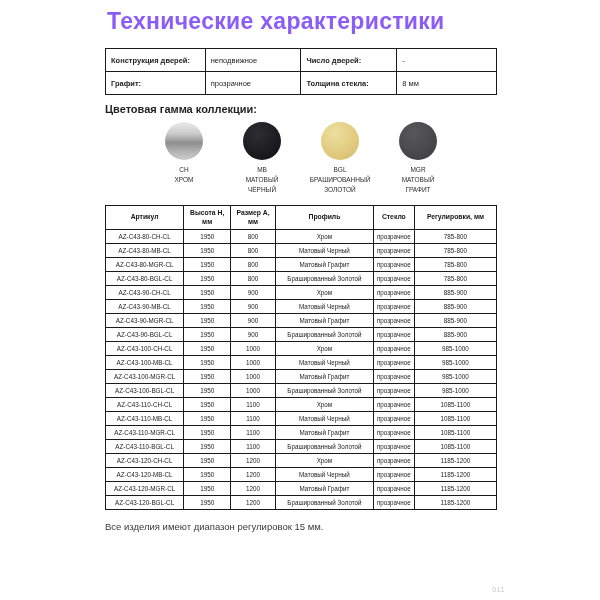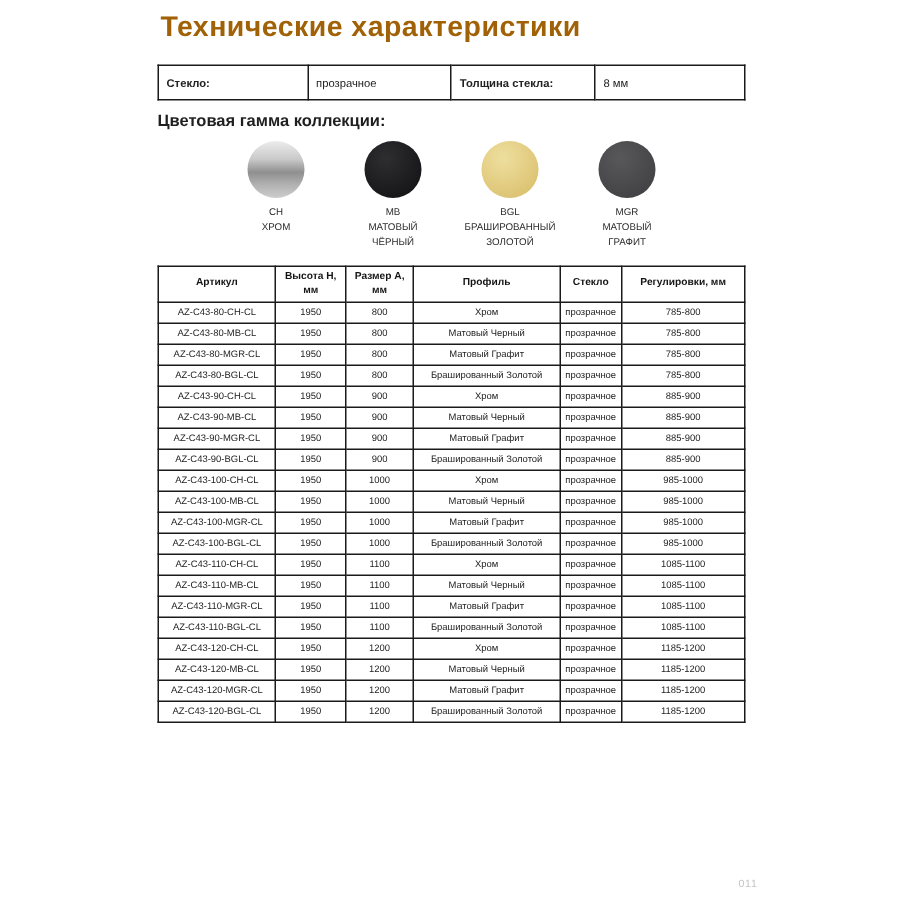--- a/index.html
+++ b/index.html
@@ -3,21 +3,21 @@
 <meta charset="utf-8">
 <style>
   html,body { margin:0; padding:0; }
   body {
     width:600px; height:600px; background:#ffffff; position:relative;
     font-family:"Liberation Sans", sans-serif; color:#222222; overflow:hidden;
   }
   .content { position:absolute; left:105px; top:6px; width:392px; }
 
   .page-title {
-    font-size:19px; font-weight:700; color:#a16207; letter-spacing:0.3px;
+    font-size:23px; font-weight:700; color:#8b5cf6; letter-spacing:0.3px;
     margin:2px 0 13px 2px;
   }
 
   table.spec { width:100%; border-collapse:collapse; table-layout:fixed; }
   table.spec td {
     border:1px solid #1a1a1a; height:22px; font-size:7.5px; color:#222;
     padding:0 3px 0 5px; vertical-align:middle; white-space:nowrap; overflow:hidden;
   }
   td.spec-label { font-weight:bold; color:#141414; }
 
@@ -56,21 +56,27 @@
 
   <table class="spec">
     <colgroup>
         <col style="width:25.5%">
         <col style="width:24.5%">
         <col style="width:24.5%">
         <col style="width:25.5%">
       </colgroup>
     <tbody>
       <tr>
-        <td class="spec-label">Стекло:</td>
+        <td class="spec-label">Конструкция дверей:</td>
+        <td>неподвижное</td>
+        <td class="spec-label">Число дверей:</td>
+        <td>-</td>
+      </tr>
+      <tr>
+        <td class="spec-label">Графит:</td>
         <td>прозрачное</td>
         <td class="spec-label">Толщина стекла:</td>
         <td>8 мм</td>
       </tr>
     </tbody>
   </table>
 
   <div class="palette-heading">Цветовая гамма коллекции:</div>
 
   <div class="swatches" id="swatches">
@@ -275,15 +281,16 @@
           <td>AZ-C43-120-BGL-CL</td>
           <td>1950</td>
           <td>1200</td>
           <td>Брашированный Золотой</td>
           <td>прозрачное</td>
           <td>1185-1200</td>
         </tr>
       </tbody>
   </table>
 
+  <div class="footer-note">Все изделия имеют диапазон регулировок 15 мм.</div>
 </div>
 
 <div class="page-number">011</div>
 
 </body></html>

